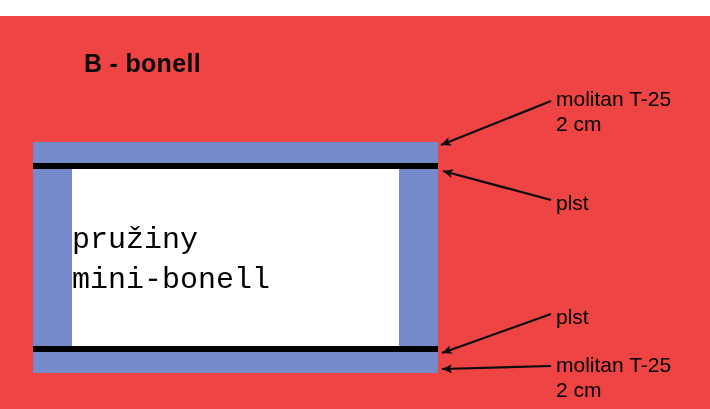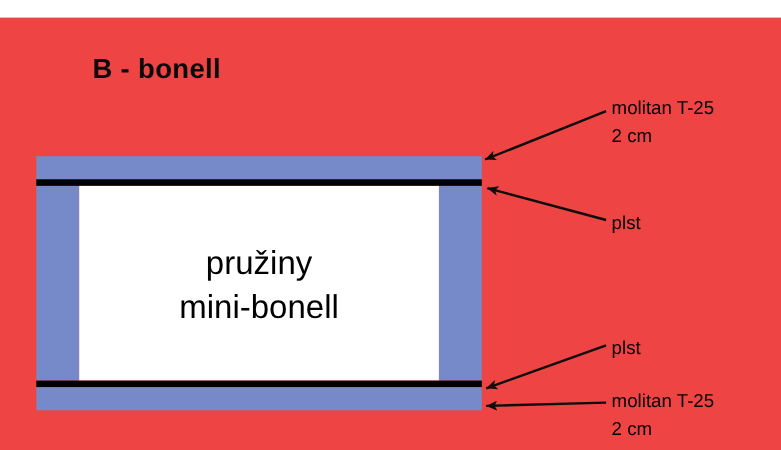--- a/index.html
+++ b/index.html
@@ -73,30 +73,30 @@
     top: 27px;
     width: 327px;
     height: 177px;
     background: #ffffff;
   }
   #core-label {
     position: absolute;
     left: 39px;
     top: 78px;
     width: 327px;
-    text-align: center;
     font-size: 30px;
     color: #000000;
     line-height: 40px;
     white-space: nowrap;
+    font-family: Liberation Mono, monospace;
   }
   
   .callout {
     position: absolute;
-    font-size: 17px;
+    font-size: 21px;
     color: #000000;
     line-height: 25px;
     white-space: nowrap;
   }
   .callout .sub {
     display: block;
     text-align: left;
   }
   #label-molitan-top    { left: 556px; top: 70px;  }
   #label-plst-top       { left: 556px; top: 174px; }

